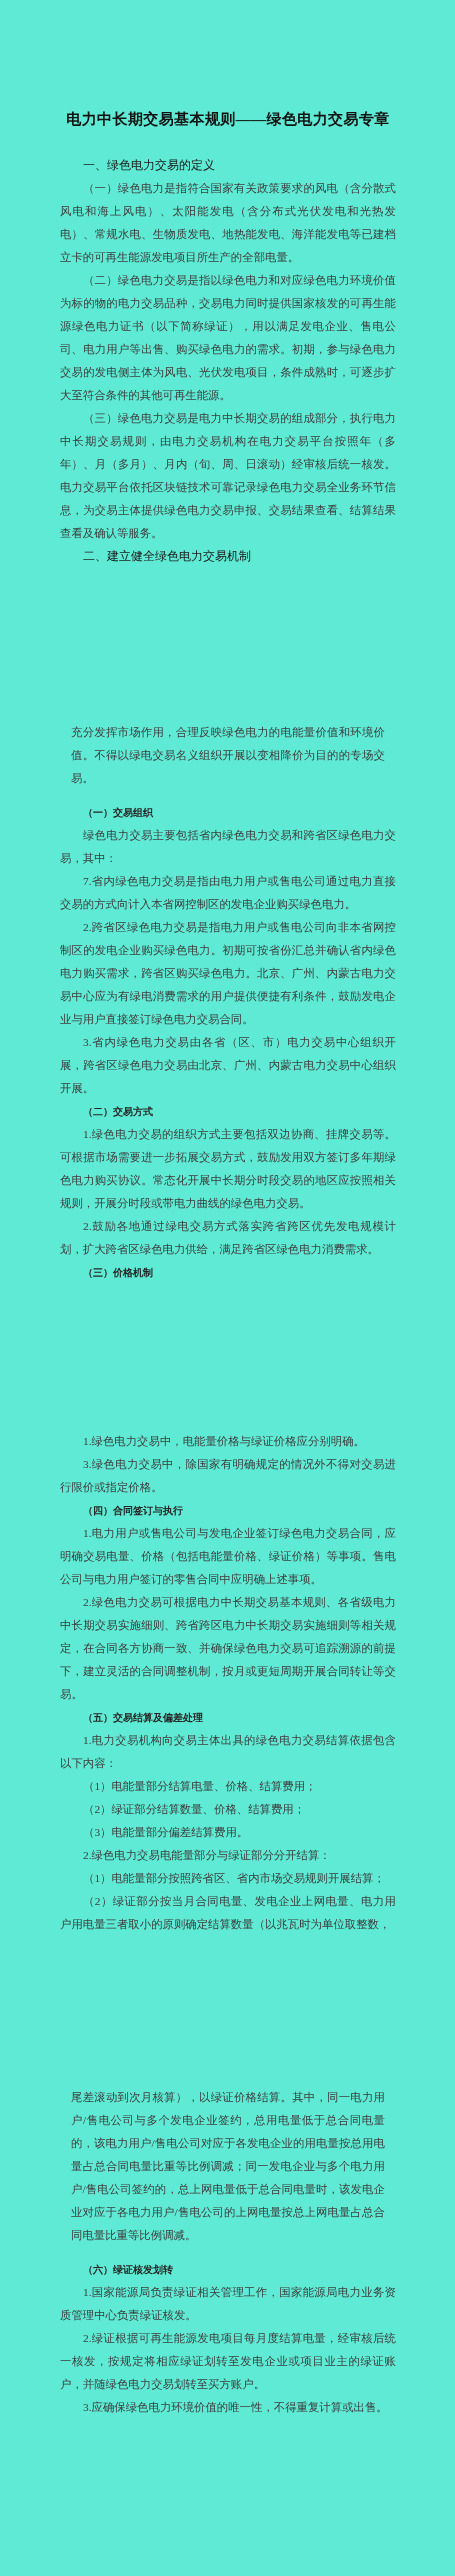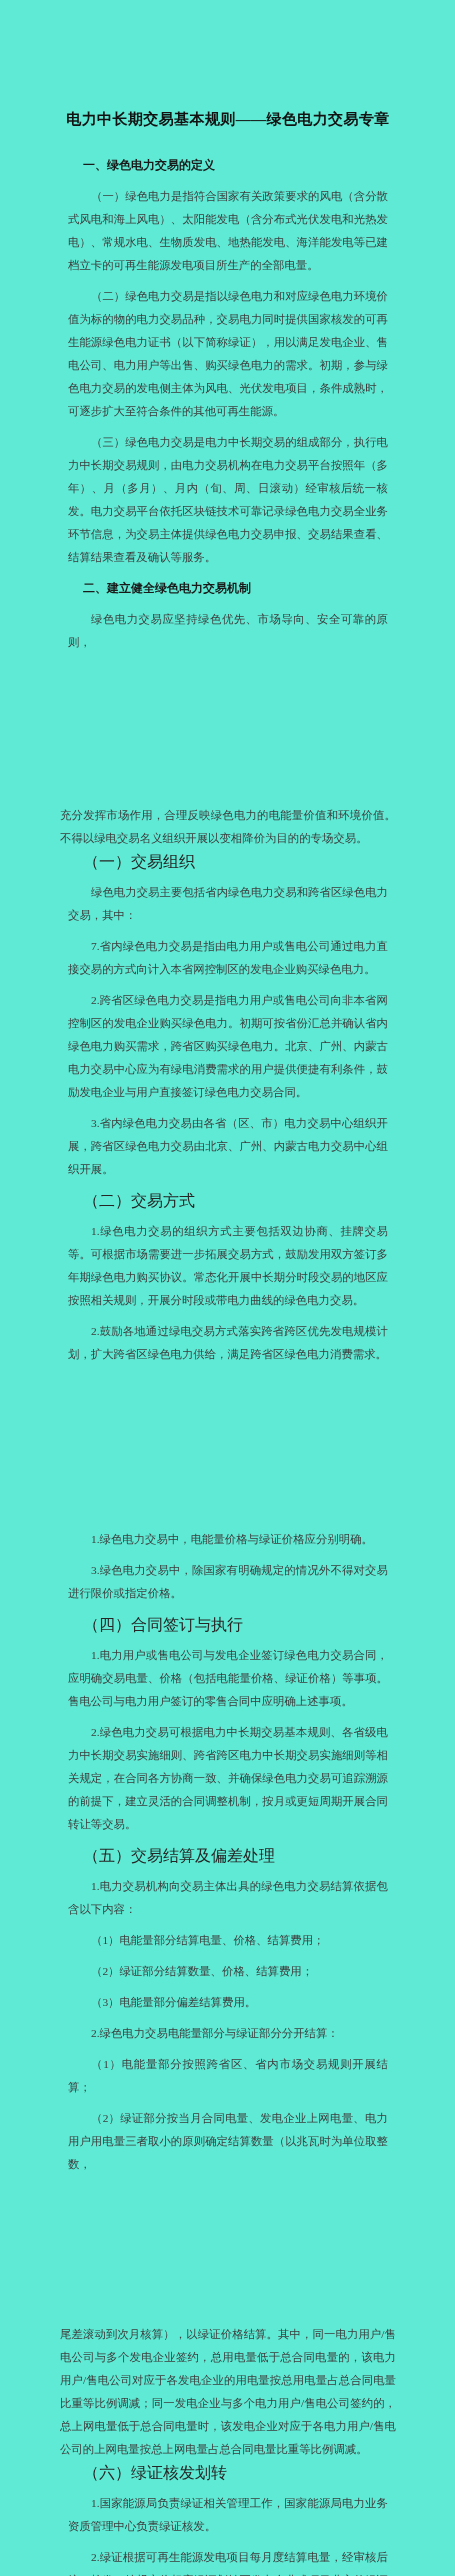--- a/index.html
+++ b/index.html
@@ -25,76 +25,76 @@
     line-height: 25.6px;
     font-weight: bold;
     color: #121212;
     text-align: center;
     letter-spacing: 0.4px;
     margin: 0 0 21.3px 0;
   }
   .h1 {
     font-family: "Liberation Sans", "DejaVu Sans", sans-serif;
     font-size: 12px;
-    font-weight: bold;
+    font-weight: normal;
     color: #1a1a1a;
     text-indent: 23px;
     line-height: 23px;
     margin: 0;
   }
   .h2 {
-    font-size: 16px;
-    font-weight: normal;
+    font-size: 10px;
+    font-weight: bold;
     color: #262626;
     text-indent: 23px;
     line-height: 23px;
     margin: 0;
   }
   .p {
-    margin: 8px;
+    margin: 0;
     text-indent: 23px;
     text-align: justify;
   }
   .pc {
-    margin: 0;
+    margin: 11px;
     text-indent: 0;
     text-align: justify;
   }
   .page-gap-1 { height: 142px; }
   .page-gap-2 { height: 146px; }
   .page-gap-3 { height: 139px; }
 </style>
 </head>
 <body>
 
 <div class="page">
 
   <div class="doc-title">电力中长期交易基本规则——绿色电力交易专章</div>
 
   <div class="h1">一、绿色电力交易的定义</div>
   <div class="p">（一）绿色电力是指符合国家有关政策要求的风电（含分散式风电和海上风电）、太阳能发电（含分布式光伏发电和光热发电）、常规水电、生物质发电、地热能发电、海洋能发电等已建档立卡的可再生能源发电项目所生产的全部电量。</div>
   <div class="p">（二）绿色电力交易是指以绿色电力和对应绿色电力环境价值为标的物的电力交易品种，交易电力同时提供国家核发的可再生能源绿色电力证书（以下简称绿证），用以满足发电企业、售电公司、电力用户等出售、购买绿色电力的需求。初期，参与绿色电力交易的发电侧主体为风电、光伏发电项目，条件成熟时，可逐步扩大至符合条件的其他可再生能源。</div>
   <div class="p">（三）绿色电力交易是电力中长期交易的组成部分，执行电力中长期交易规则，由电力交易机构在电力交易平台按照年（多年）、月（多月）、月内（旬、周、日滚动）经审核后统一核发。电力交易平台依托区块链技术可靠记录绿色电力交易全业务环节信息，为交易主体提供绿色电力交易申报、交易结果查看、结算结果查看及确认等服务。</div>
 
   <div class="h1">二、建立健全绿色电力交易机制</div>
-  <div class="p">绿色电力交易应坚持绿色优先、市场导向、安全可靠的原则，</div>
 
   <div class="page-gap-1"></div>
 
   <div class="pc">充分发挥市场作用，合理反映绿色电力的电能量价值和环境价值。不得以绿电交易名义组织开展以变相降价为目的的专场交易。</div>
   <div class="h2">（一）交易组织</div>
   <div class="p">绿色电力交易主要包括省内绿色电力交易和跨省区绿色电力交易，其中：</div>
   <div class="p">7.省内绿色电力交易是指由电力用户或售电公司通过电力直接交易的方式向计入本省网控制区的发电企业购买绿色电力。</div>
   <div class="p">2.跨省区绿色电力交易是指电力用户或售电公司向非本省网控制区的发电企业购买绿色电力。初期可按省份汇总并确认省内绿色电力购买需求，跨省区购买绿色电力。北京、广州、内蒙古电力交易中心应为有绿电消费需求的用户提供便捷有利条件，鼓励发电企业与用户直接签订绿色电力交易合同。</div>
   <div class="p">3.省内绿色电力交易由各省（区、市）电力交易中心组织开展，跨省区绿色电力交易由北京、广州、内蒙古电力交易中心组织开展。</div>
 
   <div class="h2">（二）交易方式</div>
   <div class="p">1.绿色电力交易的组织方式主要包括双边协商、挂牌交易等。可根据市场需要进一步拓展交易方式，鼓励发用双方签订多年期绿色电力购买协议。常态化开展中长期分时段交易的地区应按照相关规则，开展分时段或带电力曲线的绿色电力交易。</div>
   <div class="p">2.鼓励各地通过绿电交易方式落实跨省跨区优先发电规模计划，扩大跨省区绿色电力供给，满足跨省区绿色电力消费需求。</div>
 
+  <div class="h2">（三）价格机制</div>
 
   <div class="page-gap-2"></div>
 
   <div class="p">1.绿色电力交易中，电能量价格与绿证价格应分别明确。</div>
   <div class="p">3.绿色电力交易中，除国家有明确规定的情况外不得对交易进行限价或指定价格。</div>
 
   <div class="h2">（四）合同签订与执行</div>
   <div class="p">1.电力用户或售电公司与发电企业签订绿色电力交易合同，应明确交易电量、价格（包括电能量价格、绿证价格）等事项。售电公司与电力用户签订的零售合同中应明确上述事项。</div>
   <div class="p">2.绿色电力交易可根据电力中长期交易基本规则、各省级电力中长期交易实施细则、跨省跨区电力中长期交易实施细则等相关规定，在合同各方协商一致、并确保绿色电力交易可追踪溯源的前提下，建立灵活的合同调整机制，按月或更短周期开展合同转让等交易。</div>
 

